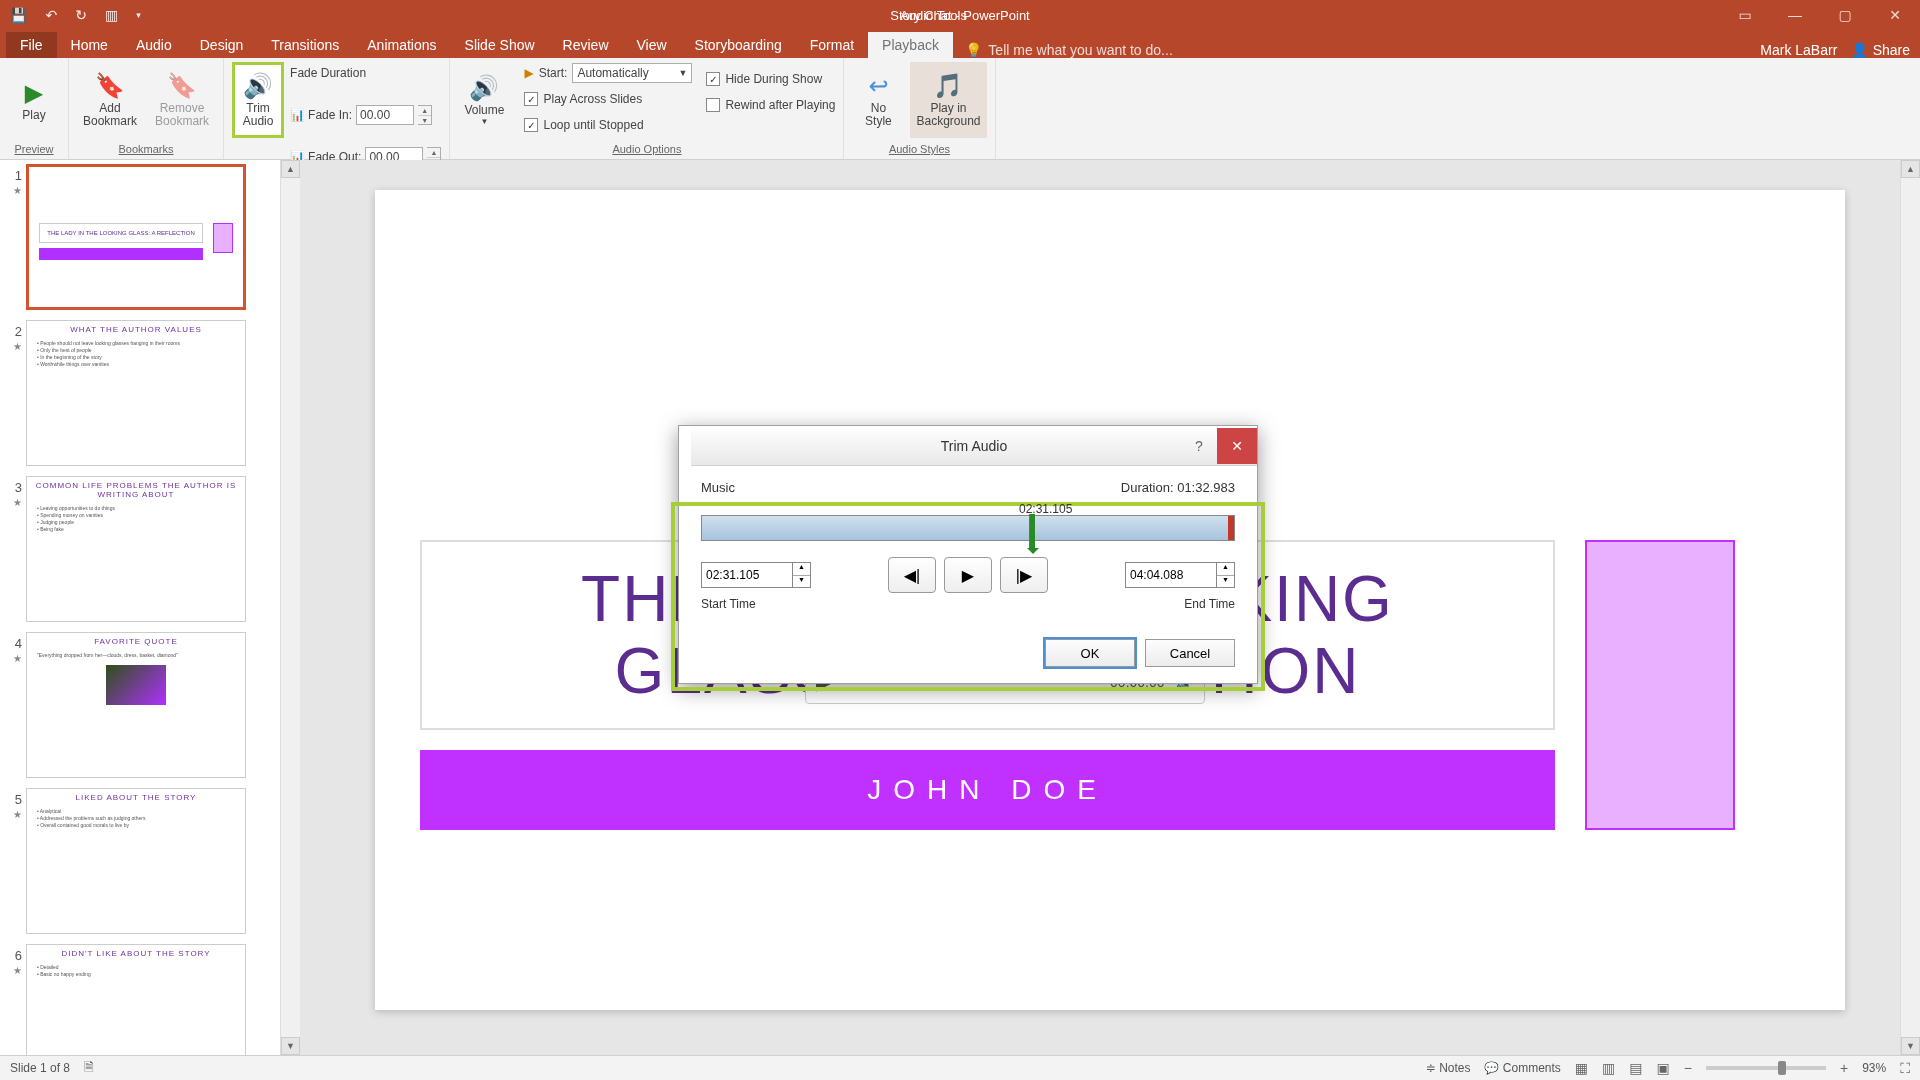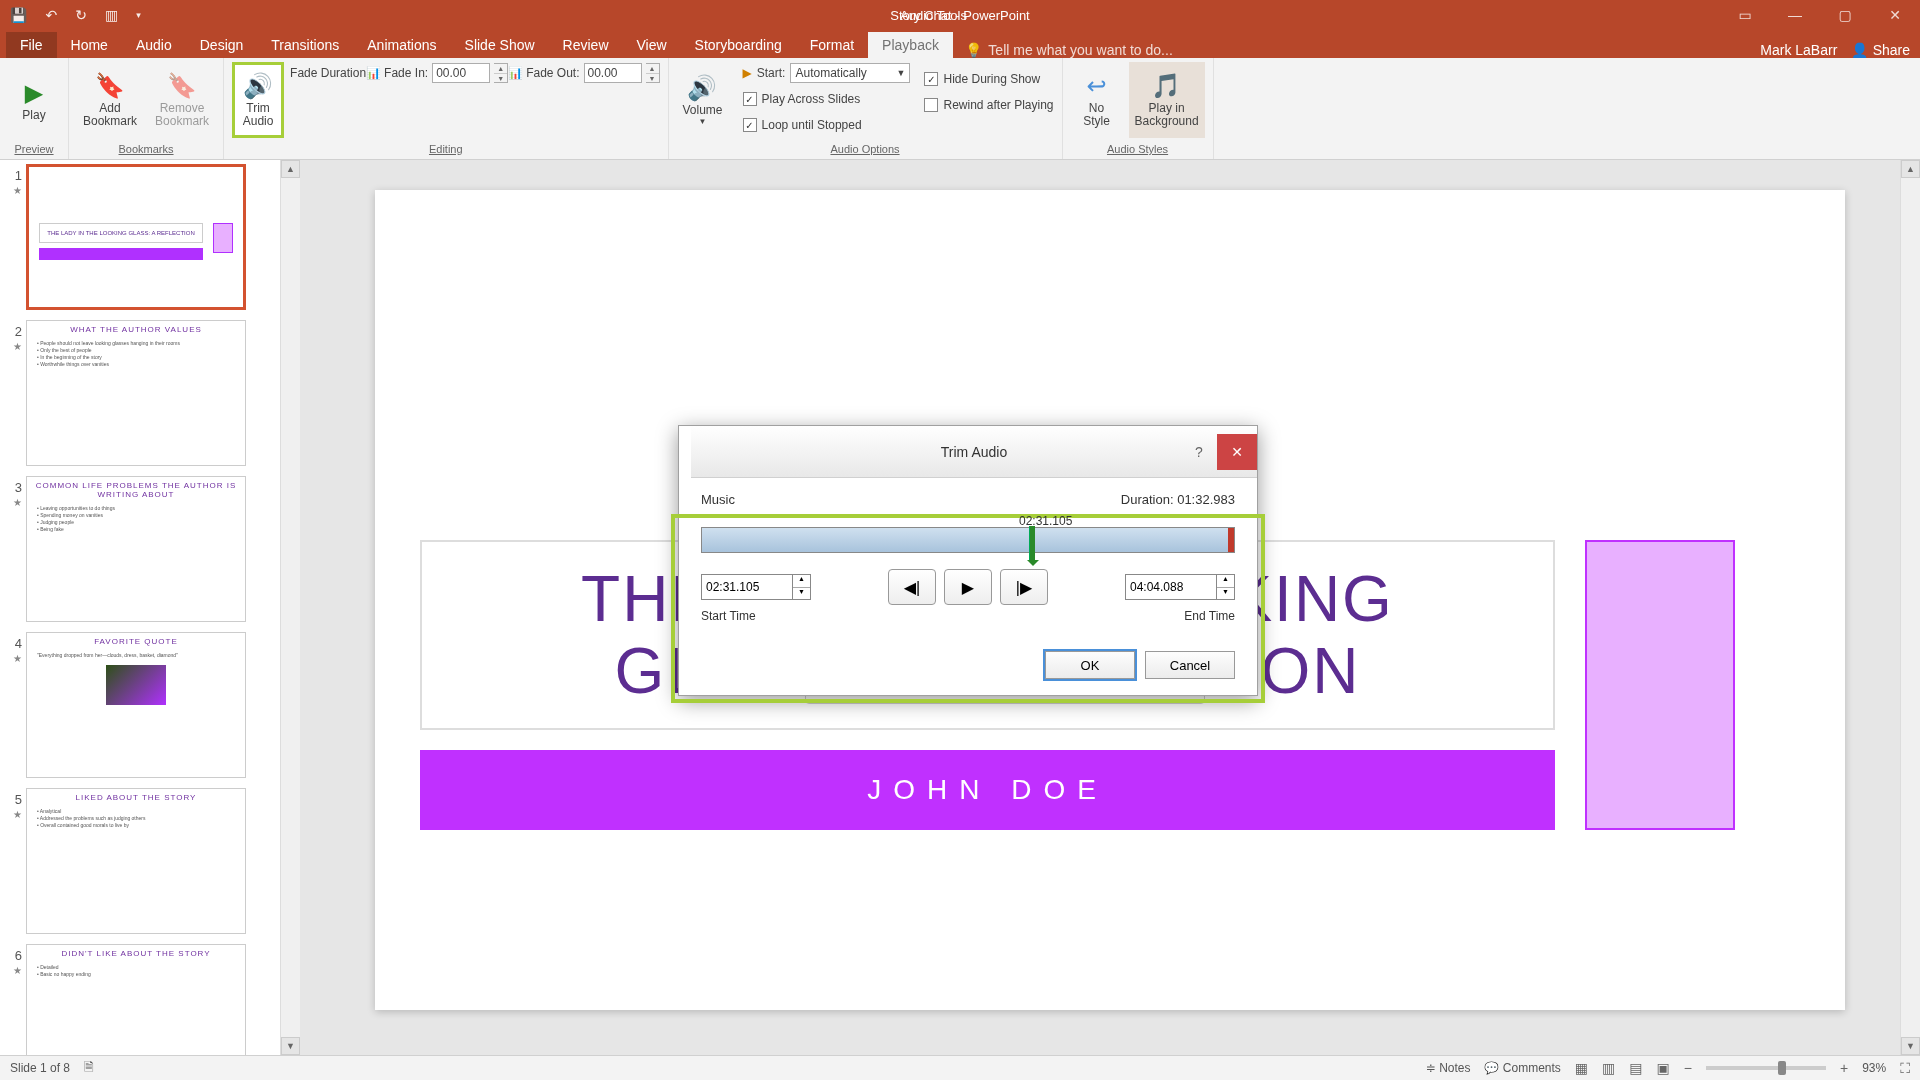--- a/index.html
+++ b/index.html
@@ -69,21 +69,21 @@
 .slide-canvas { width: 1470px; height: 820px; background:#fff; box-shadow: 0 2px 8px rgba(0,0,0,0.2); position:relative; }
 .slide-canvas .header{position:absolute;left:45px;right:290px;top:350px;height:190px;background:#fff;border:2px solid #ddd;display:flex;flex-direction:column;align-items:center;justify-content:center;}
 .slide-canvas .maintitle{font-size:64px;color:#5c2d91;letter-spacing:2px;text-align:center;line-height:72px;}
 .slide-canvas .authorbar{position:absolute;left:45px;right:290px;top:560px;height:80px;background:#c030ff;color:#fff;display:flex;align-items:center;justify-content:center;font-size:28px;letter-spacing:12px;}
 .slide-canvas .sidebox{position:absolute;right:110px;top:350px;width:150px;height:290px;background:#e8b0ff;border:2px solid #c030ff;}
 .slide-canvas .audioplayer{position:absolute;left:430px;top:470px;width:400px;height:44px;background:#fdfdfd;border:1px solid #ccc;border-radius:4px;display:flex;align-items:center;gap:12px;padding:0 10px;font-size:14px;color:#555;}
 .slide-canvas .audioplayer .bigplay{font-size:20px;}
 
 
 .dialog { position:absolute; left:678px; top:425px; width:580px; background:#fff; border:1px solid #a0a0a0; box-shadow:0 5px 20px rgba(0,0,0,0.4); }
-.dialog .dtitle { height:52px; background:linear-gradient(#fff,#e8e8e8); border-bottom:1px solid #d0d0d0; display:flex; align-items:center; position:relative;margin-left:12px; }
+.dialog .dtitle { height:40px; background:linear-gradient(#fff,#e8e8e8); border-bottom:1px solid #d0d0d0; display:flex; align-items:center; position:relative;margin-left:12px; }
 .dialog .dtitle .txt{ width:100%; text-align:center; font-size:14px; color:#333; }
 .dialog .dtitle .help{position:absolute;right:40px;width:36px;height:36px;display:flex;align-items:center;justify-content:center;font-size:14px;color:#666;cursor:pointer;}
 .dialog .dtitle .close{position:absolute;right:0;width:40px;height:36px;background:#c44;color:#fff;display:flex;align-items:center;justify-content:center;font-size:14px;cursor:pointer;}
 .dialog .dbody{padding:14px 22px 16px 22px;position:relative;}
 .dialog .row1{display:flex;justify-content:space-between;font-size:13px;color:#333;margin-bottom:6px;}
 .dialog .timecode{font-size:12px;color:#333;position:absolute;left:340px;top:36px;}
 .dialog .wave{height:26px;border:1px solid #888;background:linear-gradient(#cfe0ef,#a8c3dc);position:relative;margin-top:20px;}
 .dialog .wave .starthandle{position:absolute;left:61.5%;top:-2px;bottom:-8px;width:6px;background:#2a8a2a;border-left:1px solid #0a5;}
 .dialog .wave .starthandle::after{content:"";position:absolute;bottom:-6px;left:-3px;border-left:6px solid transparent;border-right:6px solid transparent;border-top:6px solid #2a8a2a;}
 .dialog .wave .endhandle{position:absolute;right:0;top:0;bottom:0;width:6px;background:#c0392b;}
@@ -178,21 +178,21 @@
     <div class="label">Bookmarks</div>
   </div>
 
   <div class="rgroup">
     <div class="body">
       <div class="bigbtn trimbtn">
         <div class="ico">🔊</div>
         <div class="line">Trim</div>
         <div class="line">Audio</div>
       </div>
-      <div style="display:flex;flex-direction:row;gap:0;">
+      <div style="display:flex;flex-direction:column;gap:20px;">
         <div class="fade-row">Fade Duration</div>
         <div class="fade-row">
           <span class="chartlet">📊</span>
           <span>Fade In:</span>
           <div class="numbox">00.00</div>
           <div class="spin">
               <span>▲</span>
               <span>▼</span>
             </div>
         </div>

